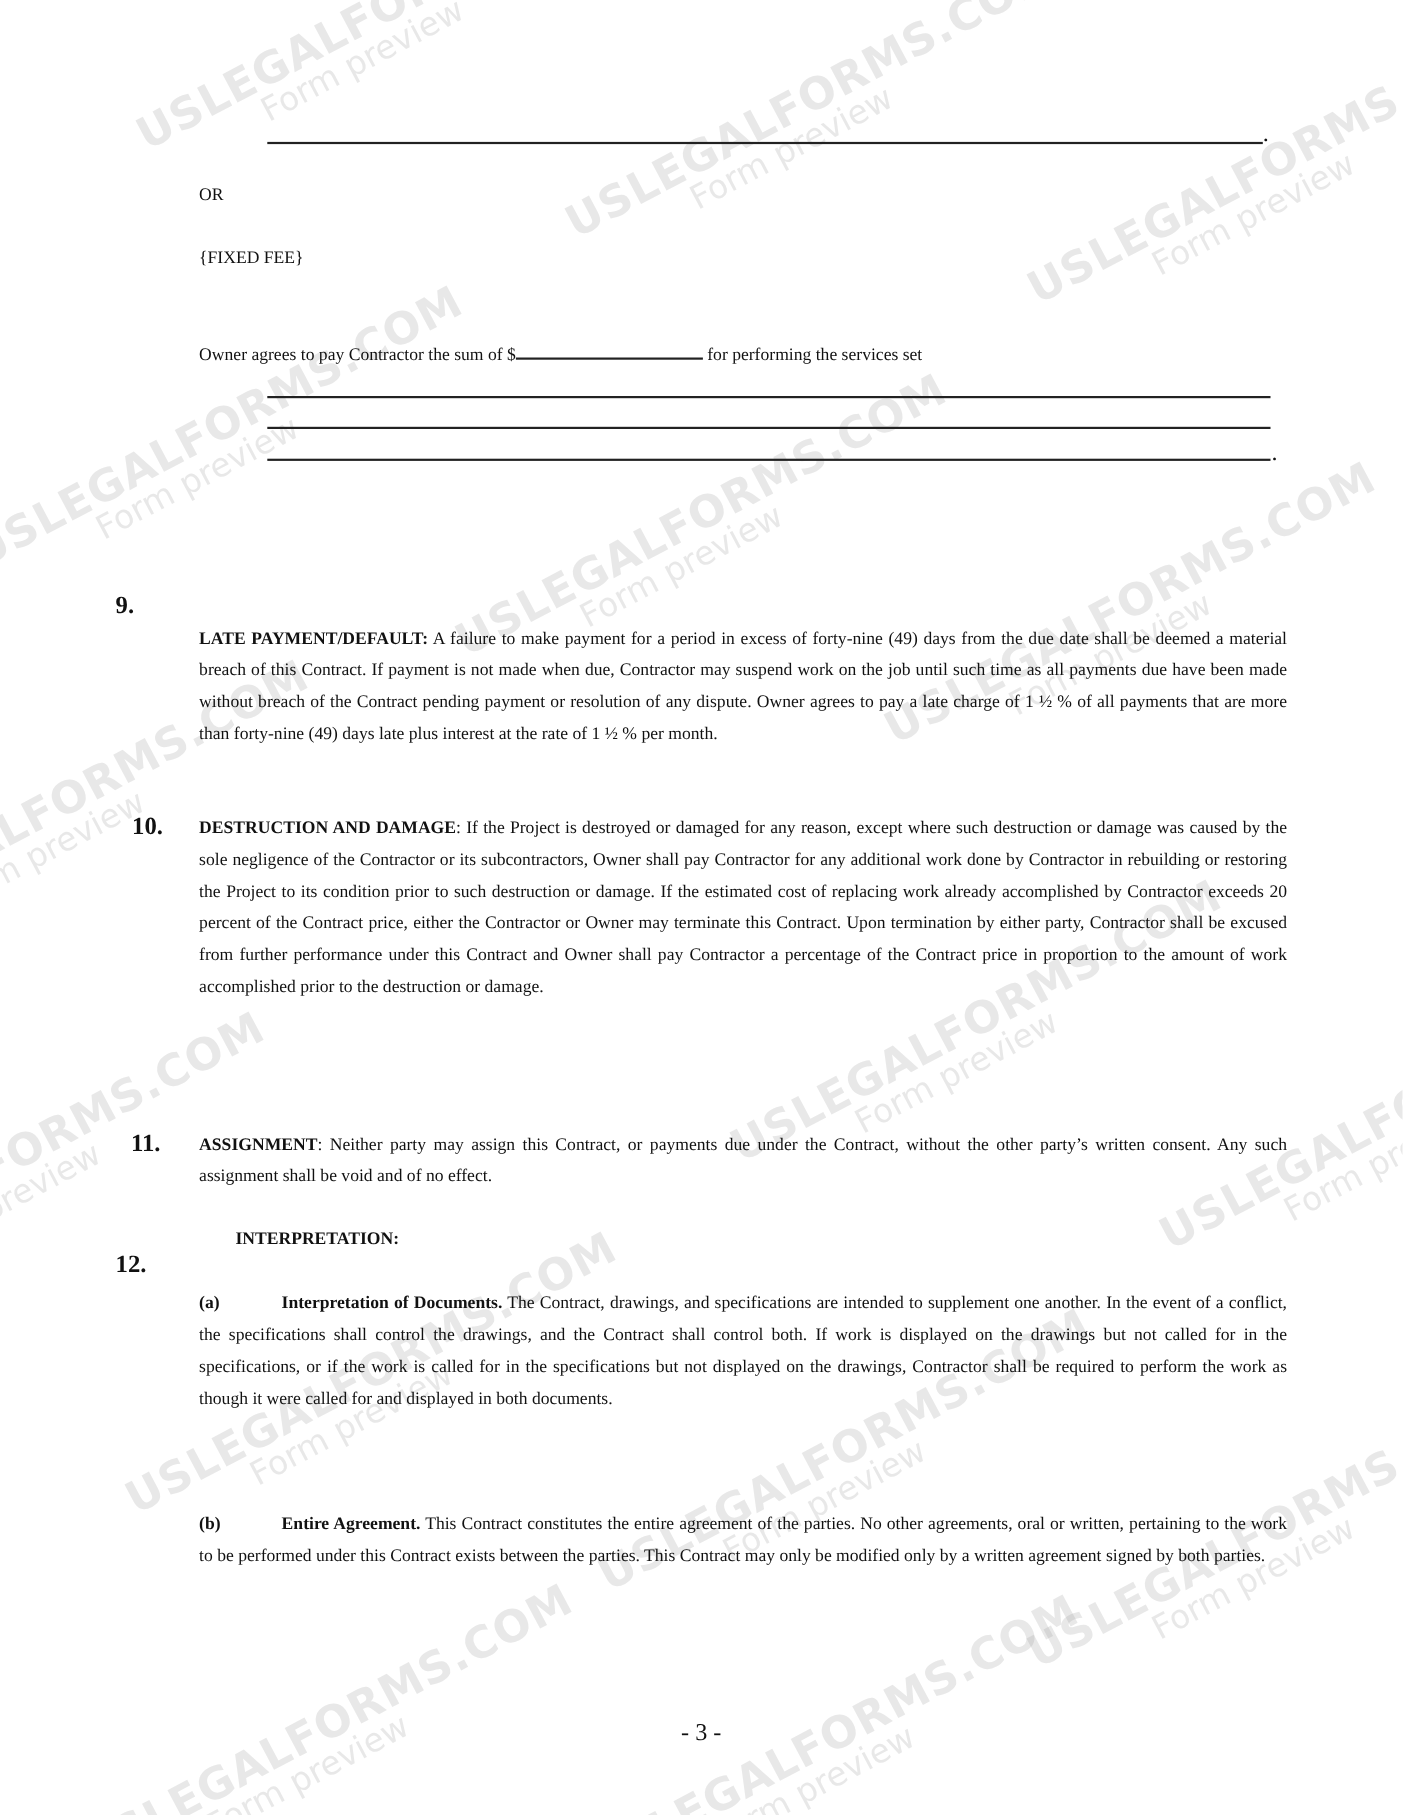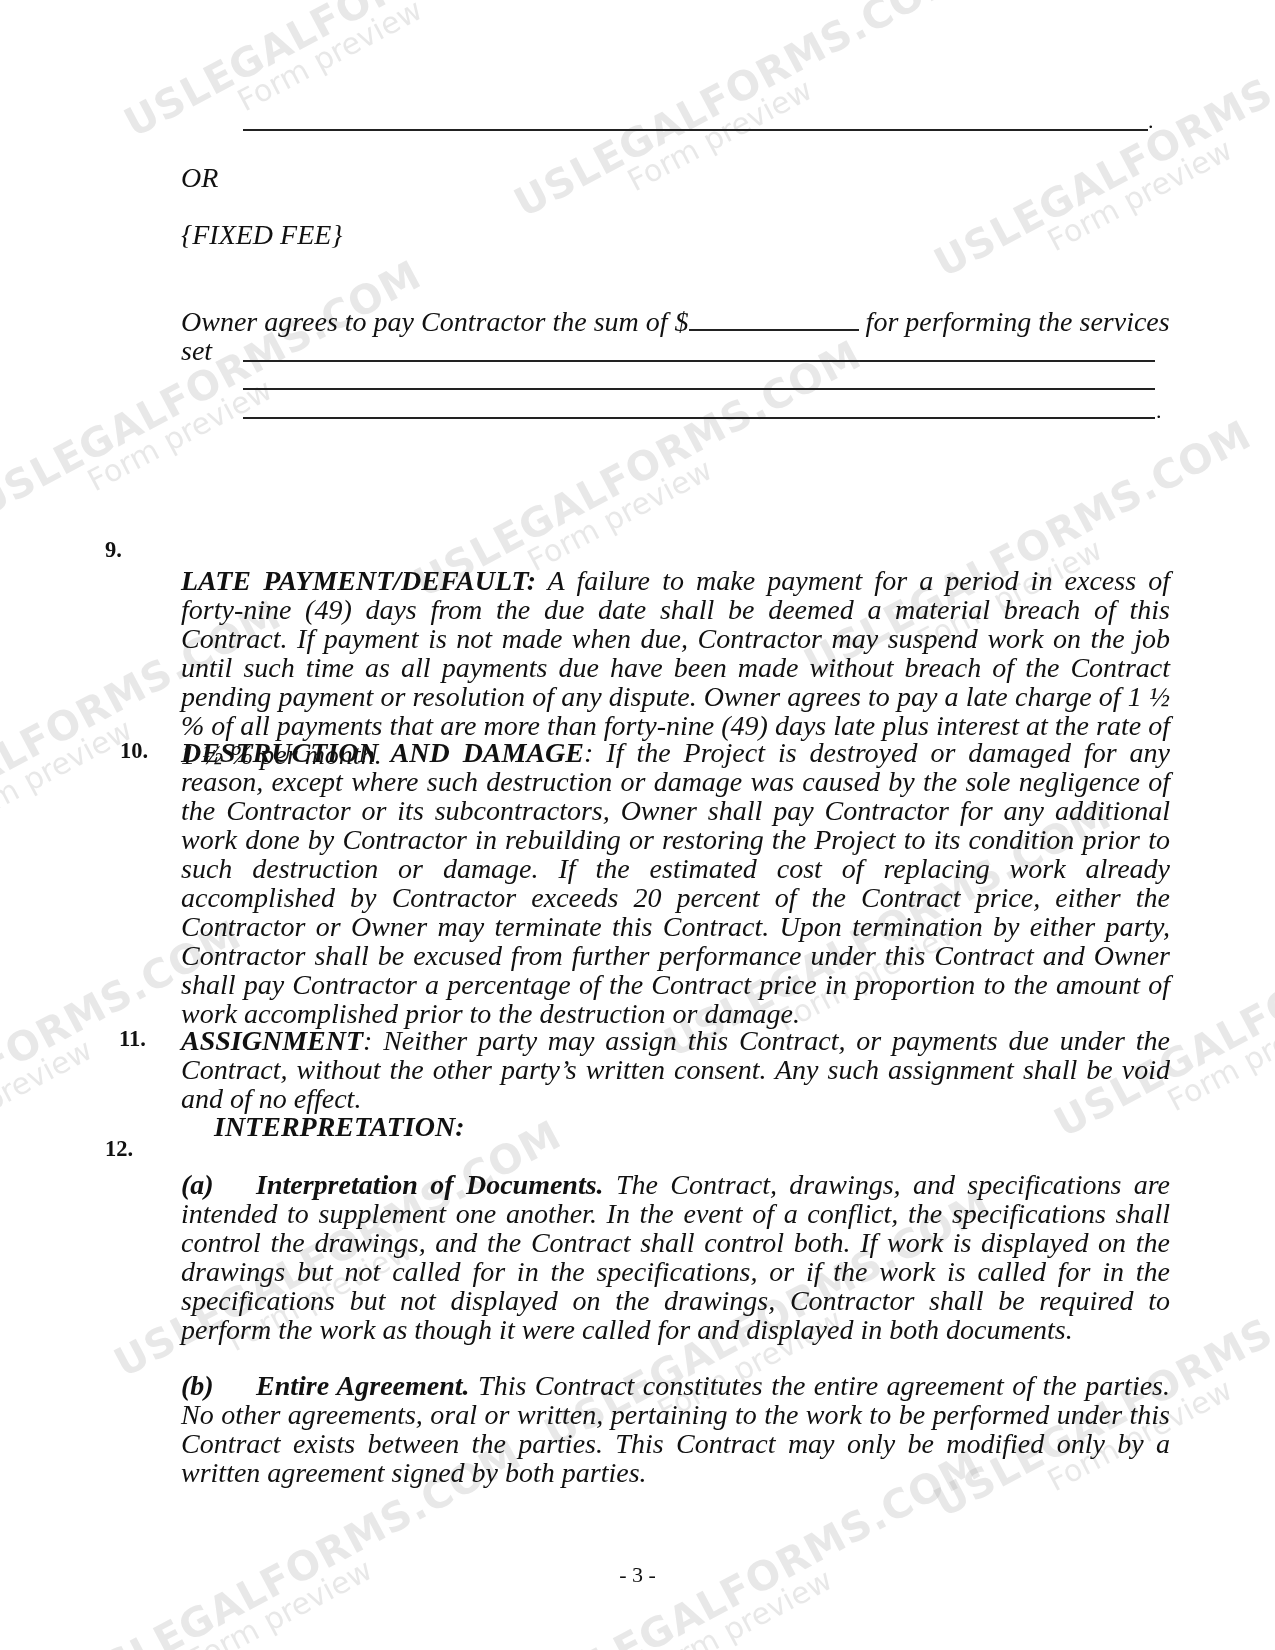--- a/index.html
+++ b/index.html
@@ -3,21 +3,21 @@
 <meta charset="utf-8">
 <style>
   html, body { margin:0; padding:0; background:#ffffff; }
   body { width:1275px; height:1650px; position:relative; overflow:hidden;
          font-family:"Liberation Serif", "DejaVu Serif", serif; color:#111; }
   .page { position:absolute; left:0; top:0; width:1275px; height:1650px; }
   .wm { position:absolute; color:rgba(150,150,150,0.22); font-family:"DejaVu Sans","Liberation Sans",sans-serif;
         transform:rotate(-28deg); transform-origin:left bottom; white-space:nowrap; pointer-events:none; line-height:1; }
   .wm .big { font-size:40px; font-weight:bold; letter-spacing:1px; display:block; }
   .wm .small { font-size:30px; display:block; margin-left:110px; margin-top:-2px; }
-  .txt { position:absolute; font-size:28px; line-height:29px; text-align:justify;font-style:italic; }
+  .txt { position:absolute; font-size:16px; line-height:29px; text-align:justify; }
   .blank-line { position:absolute; height:0; border-top:2px solid #222; }
   .dot { position:absolute; font-size:22px; }
   .num { position:absolute; font-size:22.5px; font-weight:bold; }
   .b { font-weight:bold; }
   .u-blank { display:inline-block; width:170px; border-bottom:2px solid #222; height:18px; vertical-align:baseline; }
   .sub-label { display:inline-block; width:75px; font-weight:bold; }
   .pgnum { position:absolute; left:0; width:1275px; text-align:center; font-size:22px; }
 </style>
 </head>
 <body>

